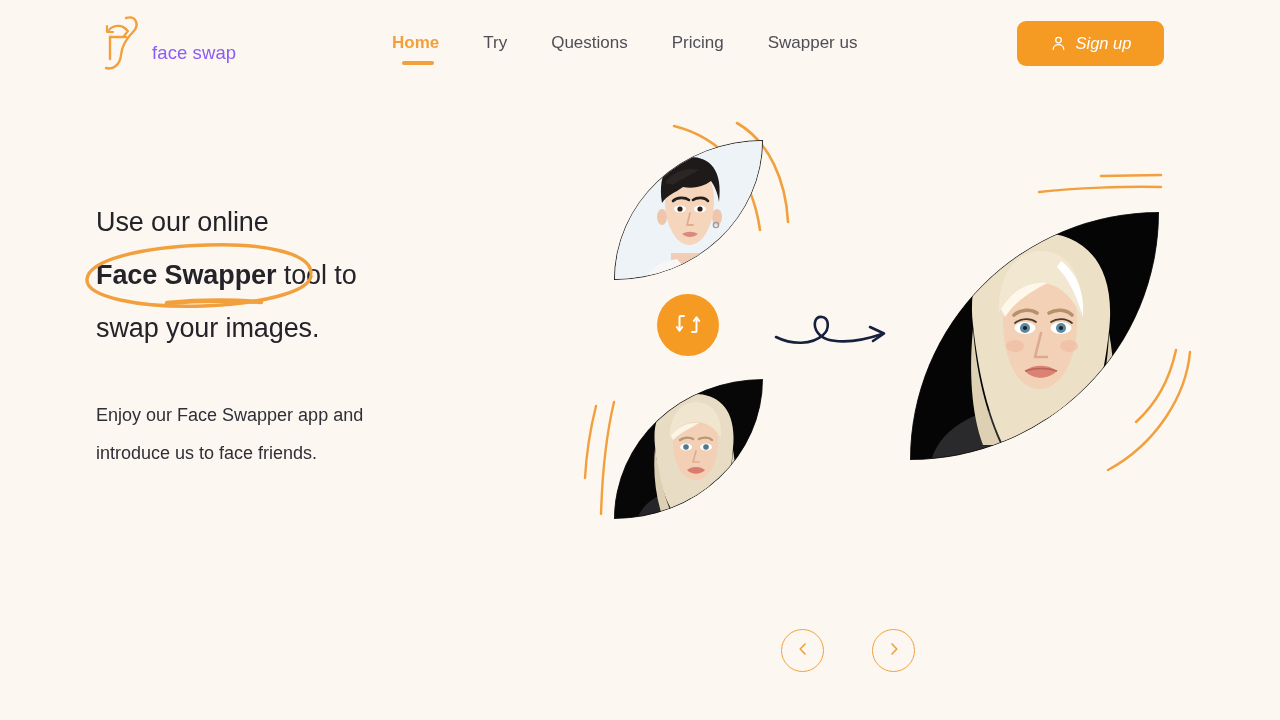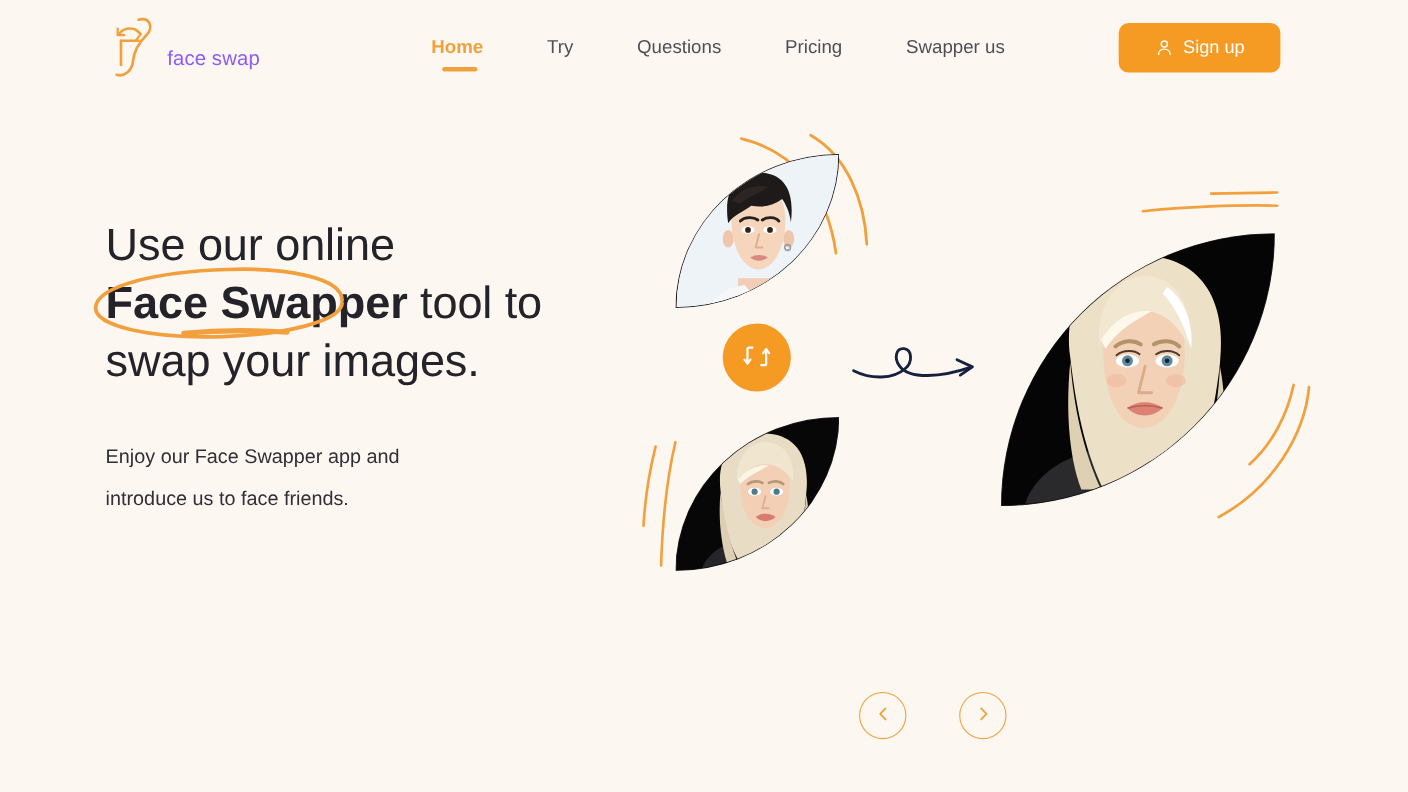--- a/index.html
+++ b/index.html
@@ -54,21 +54,21 @@
   }
   .nav-item {
     position: relative;
     font-size: 17px;
     color: #4e4e57;
     text-decoration: none;
     line-height: 24px;
     cursor: pointer;
     white-space: nowrap;
   }
-  .nav-item + .nav-item { margin-left: 58px; }
+  .nav-item + .nav-item { margin-left: 44px; }
   .nav-item.active { color: #F2A03D; font-weight: 700; }
   .nav-underline {
     position: absolute;
     left: 10px;
     bottom: -10px;
     width: 32px;
     height: 4px;
     border-radius: 3px;
     background: #F0A13E;
   }
@@ -84,32 +84,33 @@
     background: #F59A23;
     color: #ffffff;
     font-family: "Liberation Sans", sans-serif;
     font-size: 16.5px;
     font-weight: 400;
     display: flex;
     align-items: center;
     justify-content: center;
     gap: 9px;
     cursor: pointer;
+    font-style: italic;
   }
   .signup-btn svg { display: block; }
 
   
   .hero-copy {
     position: absolute;
     left: 96px;
     top: 196px;
     width: 420px;
   }
   .headline {
-    font-size: 41px;
+    font-size: 27px;
     line-height: 53px;
     font-weight: 400;
     color: #232329;
     letter-spacing: -.1px;
     position: relative;
     z-index: 2;
   }
   .headline .em { font-weight: 700; }
   .circle-scribble {
     position: absolute;

